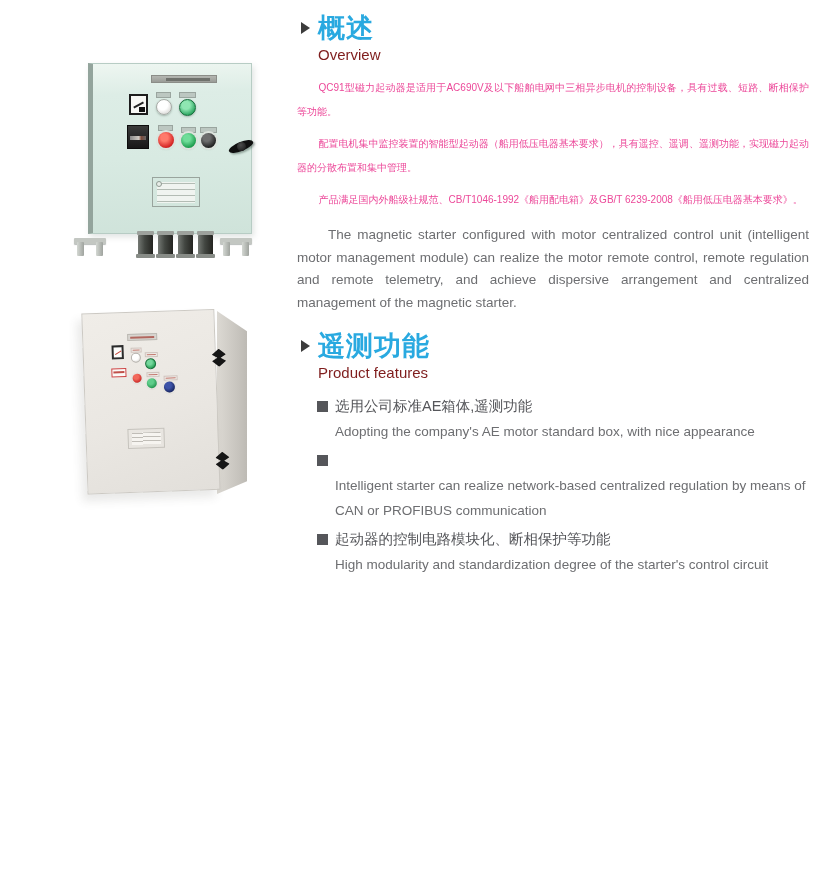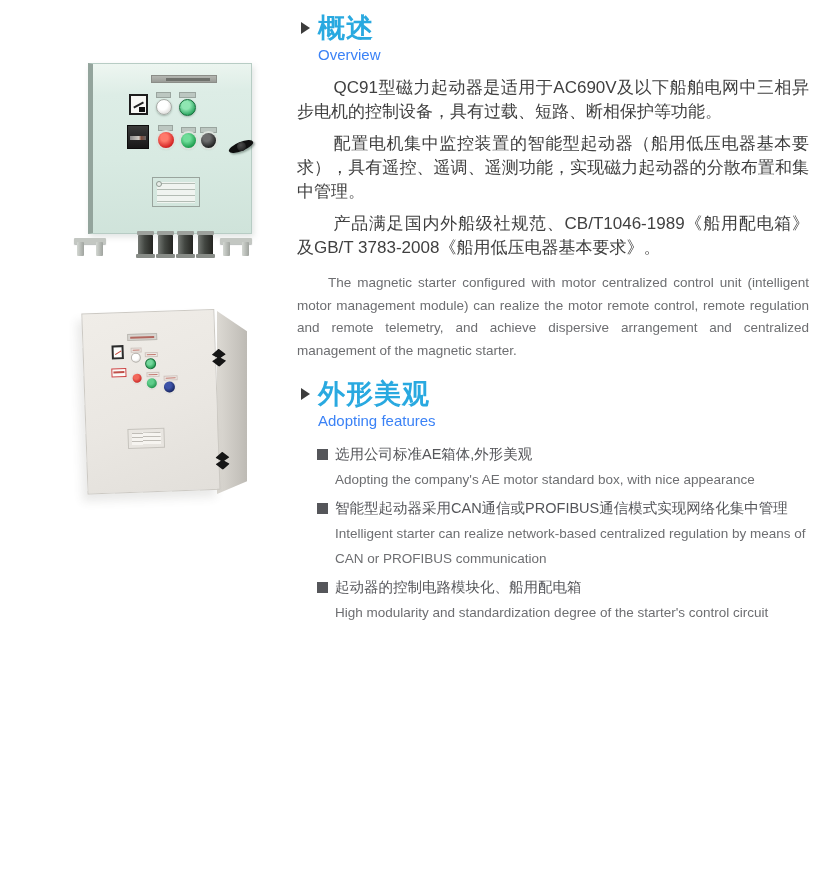--- a/index.html
+++ b/index.html
@@ -105,23 +105,23 @@
     border:1px solid #c6c3bd;box-sizing:border-box;
     background-image:repeating-linear-gradient(180deg,transparent 0 3px,#c0bdb7 3px 4px);
     background-clip:content-box;padding:3px;}
 
   
   .content{position:absolute;left:297px;top:12px;width:512px;color:#6d6e71;}
   .sec-head{position:relative;padding-left:21px;}
   .tri{position:absolute;left:4px;top:10px;width:0;height:0;
     border-left:9px solid #3c3c3c;border-top:6px solid transparent;border-bottom:6px solid transparent;}
   .sec-head h2{margin:0;font-size:27px;line-height:33px;font-weight:bold;color:#29a9e0;letter-spacing:1px;}
-  .sec-sub{font-size:15px;line-height:18px;color:#3b82f6;margin-top:1px;}
+  .sec-sub{font-size:15px;line-height:18px;color:#7f1d1d;margin-top:1px;}
   .para-zh{margin-top:12px;}
-  .para-zh p{margin:0 0 8px;font-size:17px;line-height:24px;text-indent:2.15em;text-align:justify;color:#404040;}
+  .para-zh p{margin:0 0 8px;font-size:10px;line-height:24px;text-indent:2.15em;text-align:justify;color:#ec4899;}
   .para-zh p:last-child{margin-bottom:0;}
   .para-en{margin-top:12px;}
   .para-en p{margin:0 0 8px;font-size:13.5px;line-height:22.5px;text-indent:2.3em;text-align:justify;color:#6d6e71;}
   .para-en p:last-child{margin-bottom:0;}
   #features{margin-top:16px;}
   .feat-list{margin-top:11px;margin-left:20px;}
   .feature{margin-bottom:3px;}
   .feat-zh{font-size:14.5px;line-height:26px;color:#55565a;}
   .sq{display:inline-block;width:11px;height:11px;background:#55565a;margin-right:7px;vertical-align:-1px;}
   .feat-en{margin-left:18px;font-size:13.5px;line-height:25px;color:#6d6e71;text-align:left;}
@@ -180,42 +180,42 @@
 
   <section id="overview">
     <div class="sec-head">
       <span class="tri"></span>
       <h2>概述</h2>
       <div class="sec-sub">Overview</div>
     </div>
     <div class="para-zh">
       <p>QC91型磁力起动器是适用于AC690V及以下船舶电网中三相异步电机的控制设备，具有过载、短路、断相保护等功能。</p>
       <p>配置电机集中监控装置的智能型起动器（船用低压电器基本要求），具有遥控、遥调、遥测功能，实现磁力起动器的分散布置和集中管理。</p>
-      <p>产品满足国内外船级社规范、CB/T1046-1989《船用配电箱》及GB/T 3783-2008《船用低压电器基本要求》。</p>
+      <p>产品满足国内外船级社规范、CB/T1046-1992《船用配电箱》及GB/T 6239-2008《船用低压电器基本要求》。</p>
     </div>
     <div class="para-en">
       <p>The magnetic starter configured with motor centralized control unit (intelligent motor management module) can realize the motor remote control, remote regulation and remote telemetry, and achieve dispersive arrangement and centralized management of the magnetic starter.</p>
     </div>
   </section>
 
   <section id="features">
     <div class="sec-head">
       <span class="tri"></span>
-      <h2>外形美观</h2>
-      <div class="sec-sub">Adopting features</div>
+      <h2>遥测功能</h2>
+      <div class="sec-sub">Product features</div>
     </div>
     <div class="feat-list">
       <div class="feature">
-        <div class="feat-zh"><span class="sq"></span><span>选用公司标准AE箱体,外形美观</span></div>
+        <div class="feat-zh"><span class="sq"></span><span>选用公司标准AE箱体,遥测功能</span></div>
         <div class="feat-en">Adopting the company's AE motor standard box, with nice appearance</div>
       </div>
       <div class="feature">
-        <div class="feat-zh"><span class="sq"></span><span>智能型起动器采用CAN通信或PROFIBUS通信模式实现网络化集中管理</span></div>
+        <div class="feat-zh"><span class="sq"></span></div>
         <div class="feat-en">Intelligent starter can realize network-based centralized regulation by means of CAN or PROFIBUS communication</div>
       </div>
       <div class="feature">
-        <div class="feat-zh"><span class="sq"></span><span>起动器的控制电路模块化、船用配电箱</span></div>
+        <div class="feat-zh"><span class="sq"></span><span>起动器的控制电路模块化、断相保护等功能</span></div>
         <div class="feat-en">High modularity and standardization degree of the starter's control circuit</div>
       </div>
     </div>
   </section>
 
 </div>
 
 </body></html>

